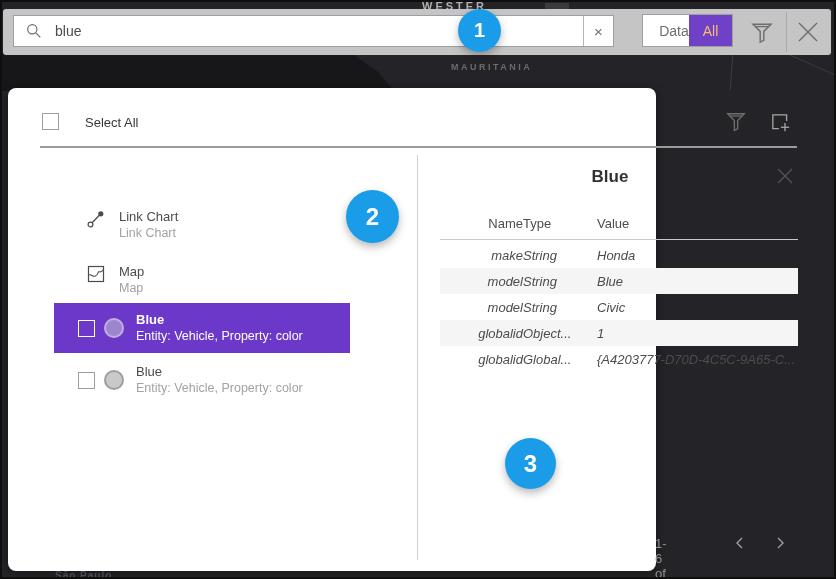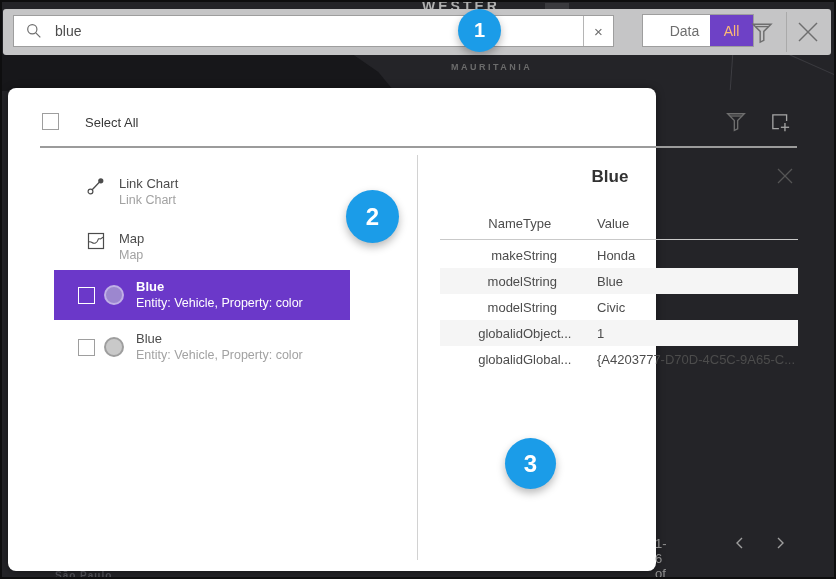--- a/index.html
+++ b/index.html
@@ -1,58 +1,58 @@
 <!DOCTYPE html>
 <html style="--accent-purple: #6e41c6; --selected-row-purple: #6b38c9; --callout-blue: #1b9ce8;"><head>
 <meta charset="utf-8">
 <style>
   html,body{margin:0;padding:0;background:#555;}
   *{box-sizing:border-box;font-family:"Liberation Sans",sans-serif;cursor:default;}
   .screen{position:relative;width:836px;height:579px;background:#242428;border:2px solid #0e0e0f;overflow:hidden;}
 
   
   .map-label{position:absolute;font-weight:bold;pointer-events:none;}
-  .lbl-wester{left:420px;top:0;font-size:14px;letter-spacing:3px;color:#b0b0b0;line-height:9px;}
+  .lbl-wester{left:420px;top:0;font-size:11px;letter-spacing:3px;color:#b0b0b0;line-height:9px;}
   .lbl-mauritania{left:449px;top:60px;font-size:9px;letter-spacing:2.5px;color:#6b6b6b;}
   .lbl-saopaulo{left:53px;top:568px;font-size:10px;letter-spacing:1px;color:#55555c;z-index:0;}
   .ocean{position:absolute;left:0;top:51px;width:392px;height:38px;background:#17171a;
          clip-path:polygon(0 0,89% 0,96% 50%,100% 100%,0 100%);}
   .borderline-v{position:absolute;left:729px;top:52px;width:1px;height:36px;background:#3d3d42;transform:rotate(4deg);}
   .borderline-d{position:absolute;left:785px;top:64px;width:58px;height:1px;background:#3a3a3f;transform:rotate(24deg);}
   .map-patch{position:absolute;left:543px;top:1px;width:24px;height:8px;background:#3a3a3e;}
 
   
   .toolbar{position:absolute;left:1px;top:7px;width:828px;height:46px;background:#c5c5c6;border-radius:3px;z-index:3;}
   .search-wrap{position:absolute;left:10px;top:6px;width:601px;height:32px;background:#fff;
                border:1px solid #9e9e9e;display:flex;align-items:center;}
   .search-wrap svg{margin-left:12px;flex:0 0 auto;}
   .search-input{flex:1;border:none;outline:none;font-size:14px;color:#4c4c4c;margin-left:11px;background:transparent;cursor:text;}
   .search-clear{flex:0 0 30px;height:100%;border-left:1px solid #b5b5b5;display:flex;align-items:center;justify-content:center;
                 font-size:15px;color:#6e6e6e;cursor:pointer;}
-  .scope{position:absolute;left:639px;top:5px;width:112px;height:33px;background:#fff;border:1px solid #9e9e9e;display:flex;padding-left:16px;}
+  .scope{position:absolute;left:639px;top:5px;width:91px;height:33px;background:#fff;border:1px solid #9e9e9e;display:flex;padding-left:16px;}
   .scope-data{flex:1;display:flex;align-items:center;justify-content:center;font-size:14px;color:#6e6e6e;cursor:pointer;}
   .scope-all{flex:0 0 43px;display:flex;align-items:center;justify-content:center;font-size:14px;color:#fdba74;
              background:var(--accent-purple,#6e41c6);cursor:pointer;}
   .tb-filter{position:absolute;left:748px;top:11px;width:22px;height:24px;cursor:pointer;}
   .tb-divider{position:absolute;left:783px;top:3px;width:1px;height:40px;background:#aaa;}
   .tb-close{position:absolute;left:792px;top:10px;width:26px;height:26px;cursor:pointer;}
 
   
   .panel{position:absolute;left:6px;top:86px;width:648px;height:483px;background:#fff;border-radius:8px;
          box-shadow:0 1px 8px rgba(0,0,0,.45);z-index:2;}
   .cb{width:17px;height:17px;background:#fff;border:1px solid #9e9e9e;flex:0 0 auto;cursor:pointer;}
   .selectall-cb{position:absolute;left:34px;top:25px;}
   .selectall-lb{position:absolute;left:77px;top:27px;font-size:13px;color:#383838;}
   .pn-filter{position:absolute;left:718px;top:21px;width:20px;height:24px;cursor:pointer;}
   .pn-add{position:absolute;left:761px;top:23px;width:22px;height:22px;cursor:pointer;}
   .h-divider{position:absolute;left:32px;top:58px;width:757px;height:2px;background:#9b9b9b;}
   .v-divider{position:absolute;left:409px;top:67px;width:1px;height:405px;background:#d2d2d2;}
 
   
-  .item{position:absolute;display:flex;align-items:flex-start;cursor:pointer;}
+  .item{position:absolute;display:flex;align-items:flex-start;cursor:pointer;margin-top:33px;}
   .item-plain{left:78px;}
   .item1{top:88px;}
   .item2{top:143px;}
   .item-entity{left:46px;width:296px;height:50px;align-items:center;padding-left:24px;}
   .item3{top:182px;background:var(--selected-row-purple,#6b38c9);}
   .item4{top:234px;}
   .item .icon20{width:20px;height:20px;margin-right:13px;flex:0 0 auto;}
   .swatch{width:20px;height:20px;border-radius:50%;margin:0 12px 0 9px;flex:0 0 auto;}
   .swatch-sel{background:#9c87cf;border:2px solid #c0b0e6;}
   .swatch-un{background:#c9c9c9;border:2px solid #9e9e9e;}
@@ -60,21 +60,21 @@
   .t-title{font-size:13px;color:#4c4c4c;line-height:16px;}
   .t-sub{font-size:12.5px;color:#a2a2a2;line-height:16px;}
   .item3 .t-title{color:#fff;font-weight:bold;}
   .item3 .t-sub{color:#fff;}
 
   
   .detail-title{position:absolute;left:432px;top:79px;width:340px;text-align:center;font-size:17px;font-weight:600;color:#323232;}
   .detail-close{position:absolute;left:768px;top:79px;width:18px;height:18px;cursor:pointer;}
   .thead{position:absolute;left:432px;top:128px;width:358px;display:flex;padding-left:13px;font-size:13px;color:#4c4c4c;}
   .thead-divider{position:absolute;left:432px;top:151px;width:358px;height:1px;background:#c9c9c9;}
-  .tbody{position:absolute;left:432px;top:154px;width:358px;}
+  .tbody{position:absolute;left:432px;top:154px;width:358px;font-style:italic;}
   .trow{display:flex;align-items:center;height:26px;padding-left:13px;font-size:13px;color:#4c4c4c;}
   .trow:nth-child(even){background:#f5f5f5;}
   .col-name{width:70px;flex:0 0 auto;text-align:right;}
   .col-type{width:74px;flex:0 0 auto;}
   .col-value{flex:1;white-space:nowrap;overflow:hidden;}
   .pag-range{position:absolute;left:647px;top:448px;font-size:13px;color:#8f8f8f;}
   .pag-prev{position:absolute;left:724px;top:447px;width:16px;height:16px;cursor:pointer;}
   .pag-next{position:absolute;left:764px;top:447px;width:16px;height:16px;cursor:pointer;}
 
   

